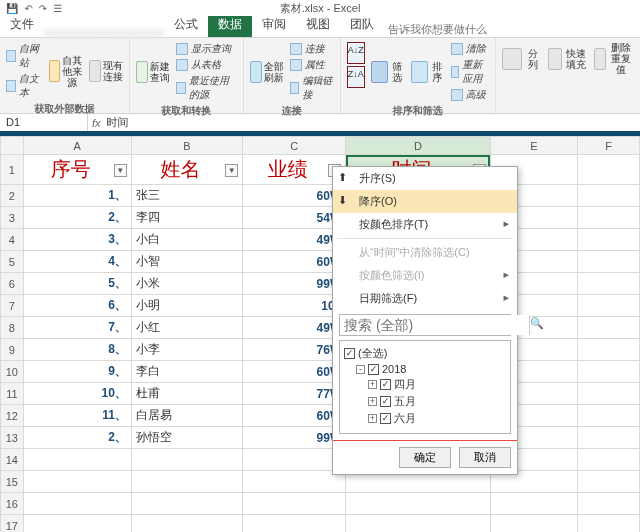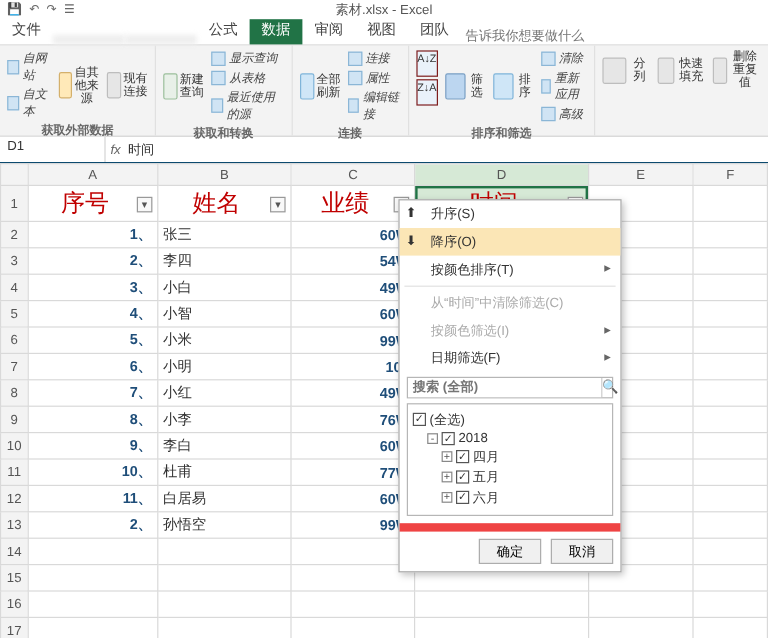--- a/index.html
+++ b/index.html
@@ -21,21 +21,21 @@
 .btn-big .ico{width:22px;height:22px;background:#e8f0e8;border:1px solid #9bbf9b;border-radius:2px;}
 .btn-big .ico.db{background:#ffe9b8;border-color:#d4b06b;}
 .btn-big .ico.blue{background:#cfe6f7;border-color:#7fb4d9;}
 .btn-big .ico.grey{background:#e6e6e6;border-color:#bdbdbd;}
 .btn-big .ico.funnel{background:#bcd6f0;border-color:#7a9fc4;}
 .btn-big .lbl{font-size:10px;text-align:center;line-height:1.1;}
 .mini-list{display:flex;flex-direction:column;gap:2px;font-size:10px;color:#444;font-style:italic;}
 .mini-list div{display:flex;align-items:center;gap:3px;}
 .mini-list .mi{width:12px;height:12px;background:#d0e4f4;border:1px solid #8bb6d6;}
 .sortico{width:18px;height:22px;border:1px solid #7f1d1d;background:#eaf2fa;}
-.namebox-row{display:flex;height:22px;border-bottom:1px solid #0c4a6e;}
+.namebox-row{display:flex;height:22px;border-bottom:5px solid #0c4a6e;}
 .namebox{width:88px;border-right:1px solid #d4d4d4;padding:2px 6px;font-size:11px;background:#fff;}
 .fx-area{display:flex;align-items:center;gap:6px;padding-left:4px;}
 .fx{font-style:italic;color:#666;}
 .fval{font-size:11px;}
 .grid-wrap{position:relative;}
 table.sheet{border-collapse:collapse;width:100%;table-layout:fixed;}
 table.sheet th,table.sheet td{border:1px solid #d9d9d9;height:22px;font-size:12px;padding:0 4px;overflow:hidden;white-space:nowrap;}
 table.sheet thead th{background:#f3f3f3;color:#555;font-weight:normal;text-align:center;height:18px;font-size:11px;}
 table.sheet thead th.sel{background:#d6e9d6;}
 table.sheet td.rh{background:#f3f3f3;text-align:center;color:#555;width:22px;font-size:11px;}
@@ -52,28 +52,28 @@
 .col-e{width:85px;}
 .col-f{width:60px;}
 .dropdown{position:absolute;left:332px;top:2px;width:186px;background:#fff;border:1px solid #a7a7a7;box-shadow:2px 2px 6px rgba(0,0,0,.25);font-size:11px;}
 .dd-item{padding:4px 8px 4px 26px;position:relative;color:#333;cursor:default;}
 .dd-item.disabled{color:#aaa;}
 .dd-item.hover{background:#fbe6b6;}
 .dd-item .ii{position:absolute;left:5px;top:4px;width:14px;height:14px;}
 .dd-item .arr{float:right;color:#666;}
 .dd-sep{height:1px;background:#e2e2e2;margin:2px 4px;}
 .dd-search{margin:4px 6px;display:flex;border:1px solid #b6b6b6;}
-.dd-search input{flex:1;border:none;padding:2px 4px;font-size:11px;outline:none;font-weight:bold;}
+.dd-search input{flex:1;border:none;padding:2px 4px;font-size:14px;outline:none;}
 .dd-search .sico{width:18px;border-left:1px solid #ccc;text-align:center;color:#777;font-size:11px;line-height:16px;}
 .dd-tree{margin:2px 6px 6px;border:1px solid #b6b6b6;height:94px;padding:4px;overflow:auto;}
 .tree-row{display:flex;align-items:center;gap:3px;font-size:11px;padding:1px 0;}
 .tw0{padding-left:0;} .tw1{padding-left:12px;} .tw2{padding-left:24px;}
 .pm{width:9px;height:9px;border:1px solid #888;font-size:9px;line-height:7px;text-align:center;color:#555;}
 .cb{width:11px;height:11px;border:1px solid #555;font-size:9px;line-height:9px;text-align:center;background:#fff;}
-.dd-buttons{display:flex;justify-content:flex-end;gap:8px;padding:6px;border-top:7px solid #ef4444;}
+.dd-buttons{display:flex;justify-content:flex-end;gap:8px;padding:6px;border-top:1px solid #ef4444;}
 .dd-buttons button{padding:2px 14px;font-size:11px;border:1px solid #adadad;background:#f0f0f0;cursor:pointer;}
 .az{font-size:9px;}
 </style>
 </head>
 <body>
 
 <div class="titlebar">
   <div class="qa-left">
     <span>💾</span>
     <span>↶</span>

